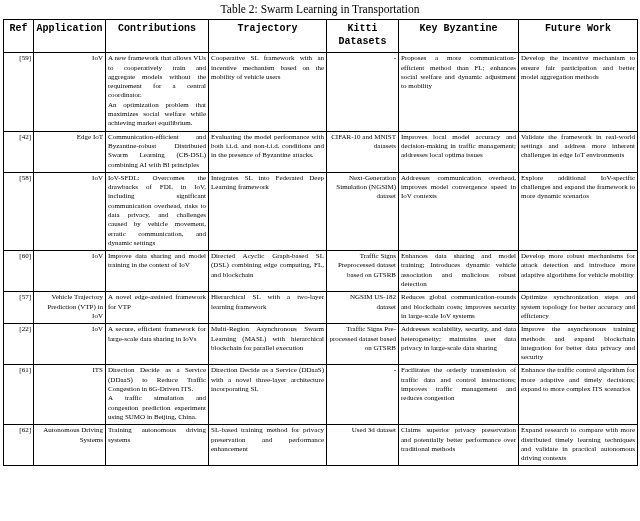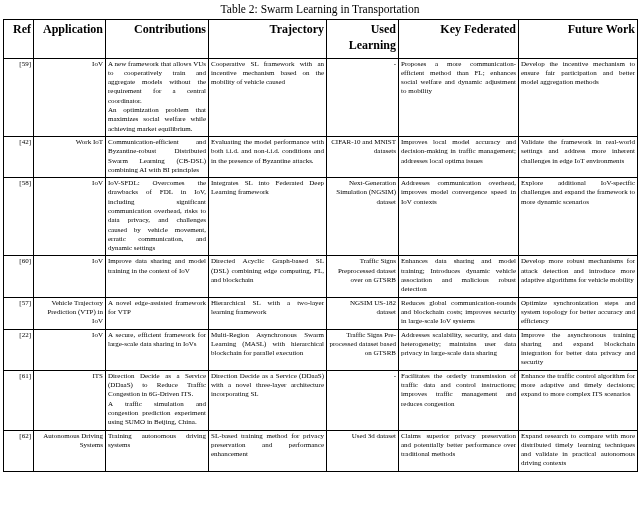--- a/index.html
+++ b/index.html
@@ -27,25 +27,26 @@
   th, td {
     border: 1px solid #000000;
     vertical-align: top;
     padding: 1px 2px 2px 2px;
     font-size: 7px;
     line-height: 1.33;
     overflow: hidden;
     word-wrap: break-word;
   }
   th {
-    text-align: right;
+    text-align: center;
     font-weight: bold;
-    font-size: 12px;
+    font-size: 10px;
     padding-top: 2px;
     padding-bottom: 4px;
+    font-family: Liberation Mono, monospace;
   }
   td {
     text-align: justify;
     white-space: pre-line;
   }
   td.c-ref, td.c-app, td.c-ds { text-align: right; }
 </style>
 </head>
 <body>
 
@@ -61,80 +62,80 @@
         <col style="width:72px">
         <col style="width:120px">
         <col style="width:119px">
     </colgroup>
     <thead>
       <tr>
         <th>Ref</th>
         <th>Application</th>
         <th>Contributions</th>
         <th>Trajectory</th>
-        <th>Used Learning</th>
-        <th>Key Federated</th>
+        <th>Kitti Datasets</th>
+        <th>Key Byzantine</th>
         <th>Future Work</th>
       </tr>
     </thead>
     <tbody>
       <tr>
         <td class="c-ref">[59]</td>
         <td class="c-app">IoV</td>
         <td>A new framework that allows VUs to cooperatively train and aggregate models without the requirement for a central coordinator.
 An optimization problem that maximizes social welfare while achieving market equilibrium.</td>
-        <td>Cooperative SL framework with an incentive mechanism based on the mobility of vehicle caused</td>
+        <td>Cooperative SL framework with an incentive mechanism based on the mobility of vehicle users</td>
         <td class="c-ds">-</td>
         <td>Proposes a more communication-efficient method than FL; enhances social welfare and dynamic adjustment to mobility</td>
         <td>Develop the incentive mechanism to ensure fair participation and better model aggregation methods</td>
       </tr>
       <tr>
         <td class="c-ref">[42]</td>
-        <td class="c-app">Work IoT</td>
+        <td class="c-app">Edge IoT</td>
         <td>Communication-efficient and Byzantine-robust Distributed Swarm Learning (CB-DSL) combining AI with BI principles</td>
         <td>Evaluating the model performance with both i.i.d. and non-i.i.d. conditions and in the presence of Byzantine attacks.</td>
         <td class="c-ds">CIFAR-10 and MNIST datasets</td>
         <td>Improves local model accuracy and decision-making in traffic management; addresses local optima issues</td>
         <td>Validate the framework in real-world settings and address more inherent challenges in edge IoT environments</td>
       </tr>
       <tr>
         <td class="c-ref">[58]</td>
         <td class="c-app">IoV</td>
         <td>IoV-SFDL: Overcomes the drawbacks of FDL in IoV, including significant communication overhead, risks to data privacy, and challenges caused by vehicle movement, erratic communication, and dynamic settings</td>
         <td>Integrates SL into Federated Deep Learning framework</td>
         <td class="c-ds">Next-Generation Simulation (NGSIM) dataset</td>
         <td>Addresses communication overhead, improves model convergence speed in IoV contexts</td>
         <td>Explore additional IoV-specific challenges and expand the framework to more dynamic scenarios</td>
       </tr>
       <tr>
         <td class="c-ref">[60]</td>
         <td class="c-app">IoV</td>
         <td>Improve data sharing and model training in the context of IoV</td>
         <td>Directed Acyclic Graph-based SL (DSL) combining edge computing, FL, and blockchain</td>
-        <td class="c-ds">Traffic Signs Preprocessed dataset over on GTSRB</td>
+        <td class="c-ds">Traffic Signs Preprocessed dataset based on GTSRB</td>
         <td>Enhances data sharing and model training; Introduces dynamic vehicle association and malicious robust detection</td>
         <td>Develop more robust mechanisms for attack detection and introduce more adaptive algorithms for vehicle mobility</td>
       </tr>
       <tr>
         <td class="c-ref">[57]</td>
         <td class="c-app">Vehicle Trajectory Prediction (VTP) in IoV</td>
         <td>A novel edge-assisted framework for VTP</td>
         <td>Hierarchical SL with a two-layer learning framework</td>
         <td class="c-ds">NGSIM US-182 dataset</td>
         <td>Reduces global communication-rounds and blockchain costs; improves security in large-scale IoV systems</td>
         <td>Optimize synchronization steps and system topology for better accuracy and efficiency</td>
       </tr>
       <tr>
         <td class="c-ref">[22]</td>
         <td class="c-app">IoV</td>
         <td>A secure, efficient framework for large-scale data sharing in IoVs</td>
         <td>Multi-Region Asynchronous Swarm Learning (MASL) with hierarchical blockchain for parallel execution</td>
         <td class="c-ds">Traffic Signs Pre-processed dataset based on GTSRB</td>
         <td>Addresses scalability, security, and data heterogeneity; maintains user data privacy in large-scale data sharing</td>
-        <td>Improve the asynchronous training sharing and expand blockchain integration for better data privacy and security</td>
+        <td>Improve the asynchronous training methods and expand blockchain integration for better data privacy and security</td>
       </tr>
       <tr>
         <td class="c-ref">[61]</td>
         <td class="c-app">ITS</td>
         <td>Direction Decide as a Service (DDaaS) to Reduce Traffic Congestion in 6G-Driven ITS.
 A traffic simulation and congestion prediction experiment using SUMO in Beijing, China.</td>
         <td>Direction Decide as a Service (DDaaS) with a novel three-layer architecture incorporating SL</td>
         <td class="c-ds">-</td>
         <td>Facilitates the orderly transmission of traffic data and control instructions; improves traffic management and reduces congestion</td>
         <td>Enhance the traffic control algorithm for more adaptive and timely decisions; expand to more complex ITS scenarios</td>

